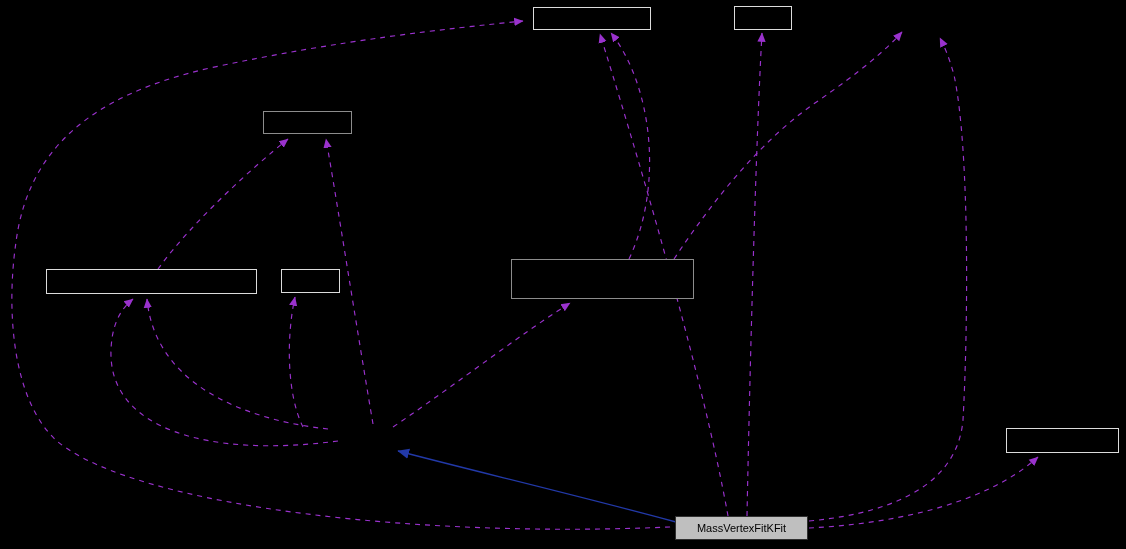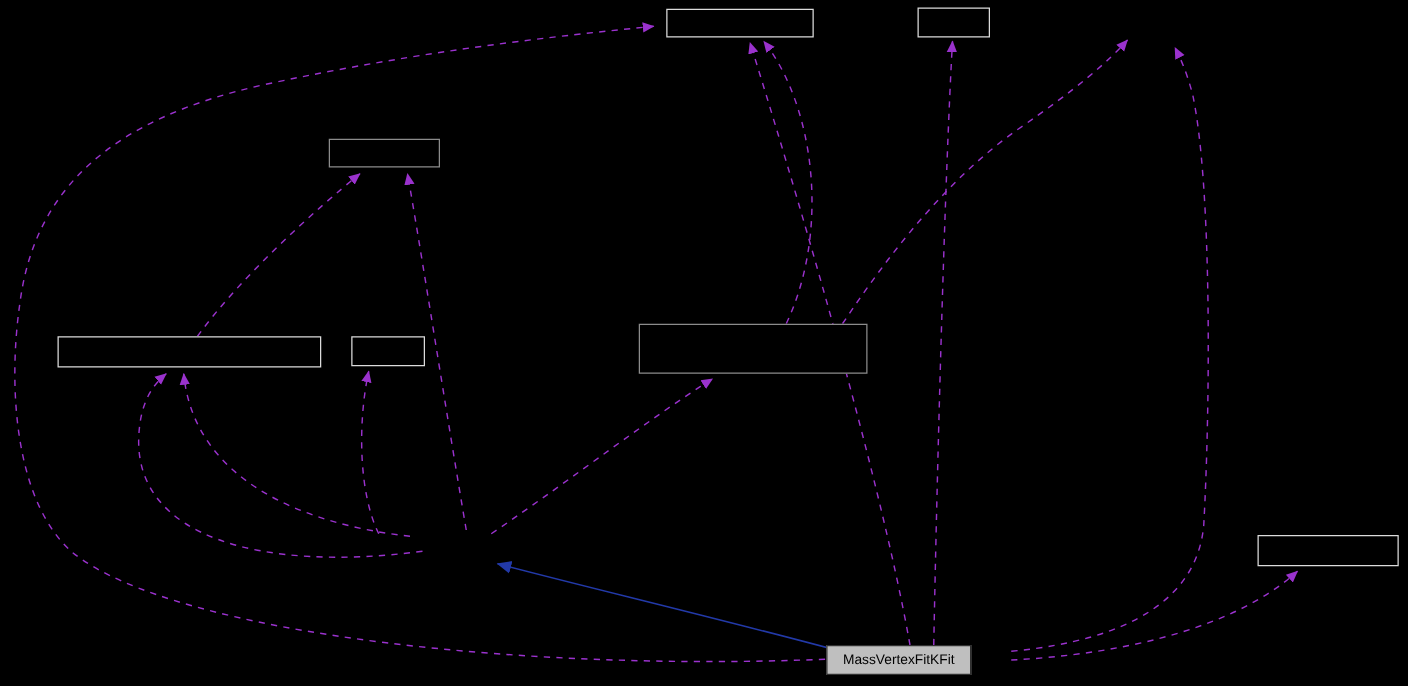--- a/index.html
+++ b/index.html
@@ -105,17 +105,17 @@
   <div class="node dim" style="left:263px; top:111px; width:89px; height:23px;"></div>
 
   <div class="node" style="left:46px; top:269px; width:211px; height:25px;"></div>
 
   <div class="node" style="left:281px; top:269px; width:59px; height:24px;"></div>
 
   <div class="node dim" style="left:511px; top:259px; width:183px; height:40px;"></div>
 
   <div class="node" style="left:1006px; top:428px; width:113px; height:25px;"></div>
 
-  <div class="node selected" style="left:661px; top:516px; width:116px; height:24px;">
+  <div class="node selected" style="left:675px; top:516px; width:133px; height:24px;">
     <span>MassVertexFitKFit</span>
   </div>
 
 </div>
 
 </body></html>

